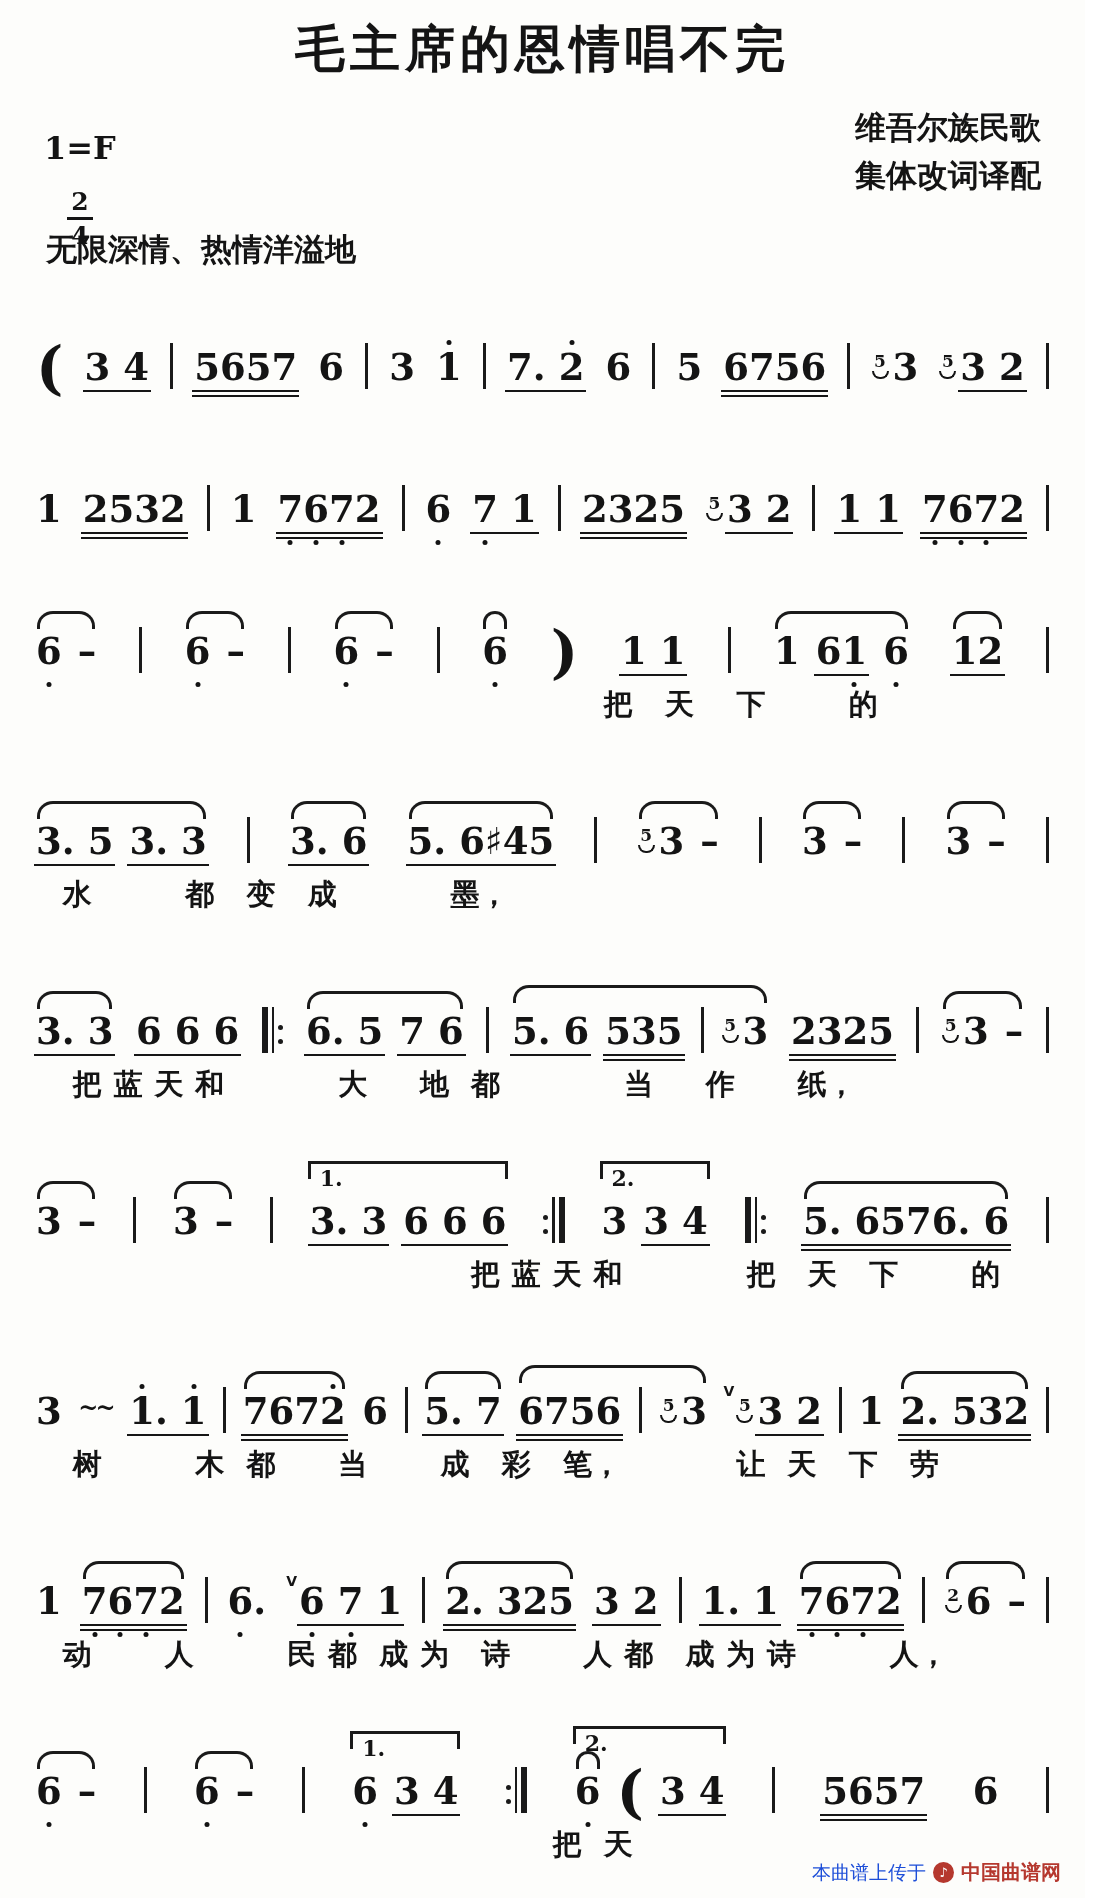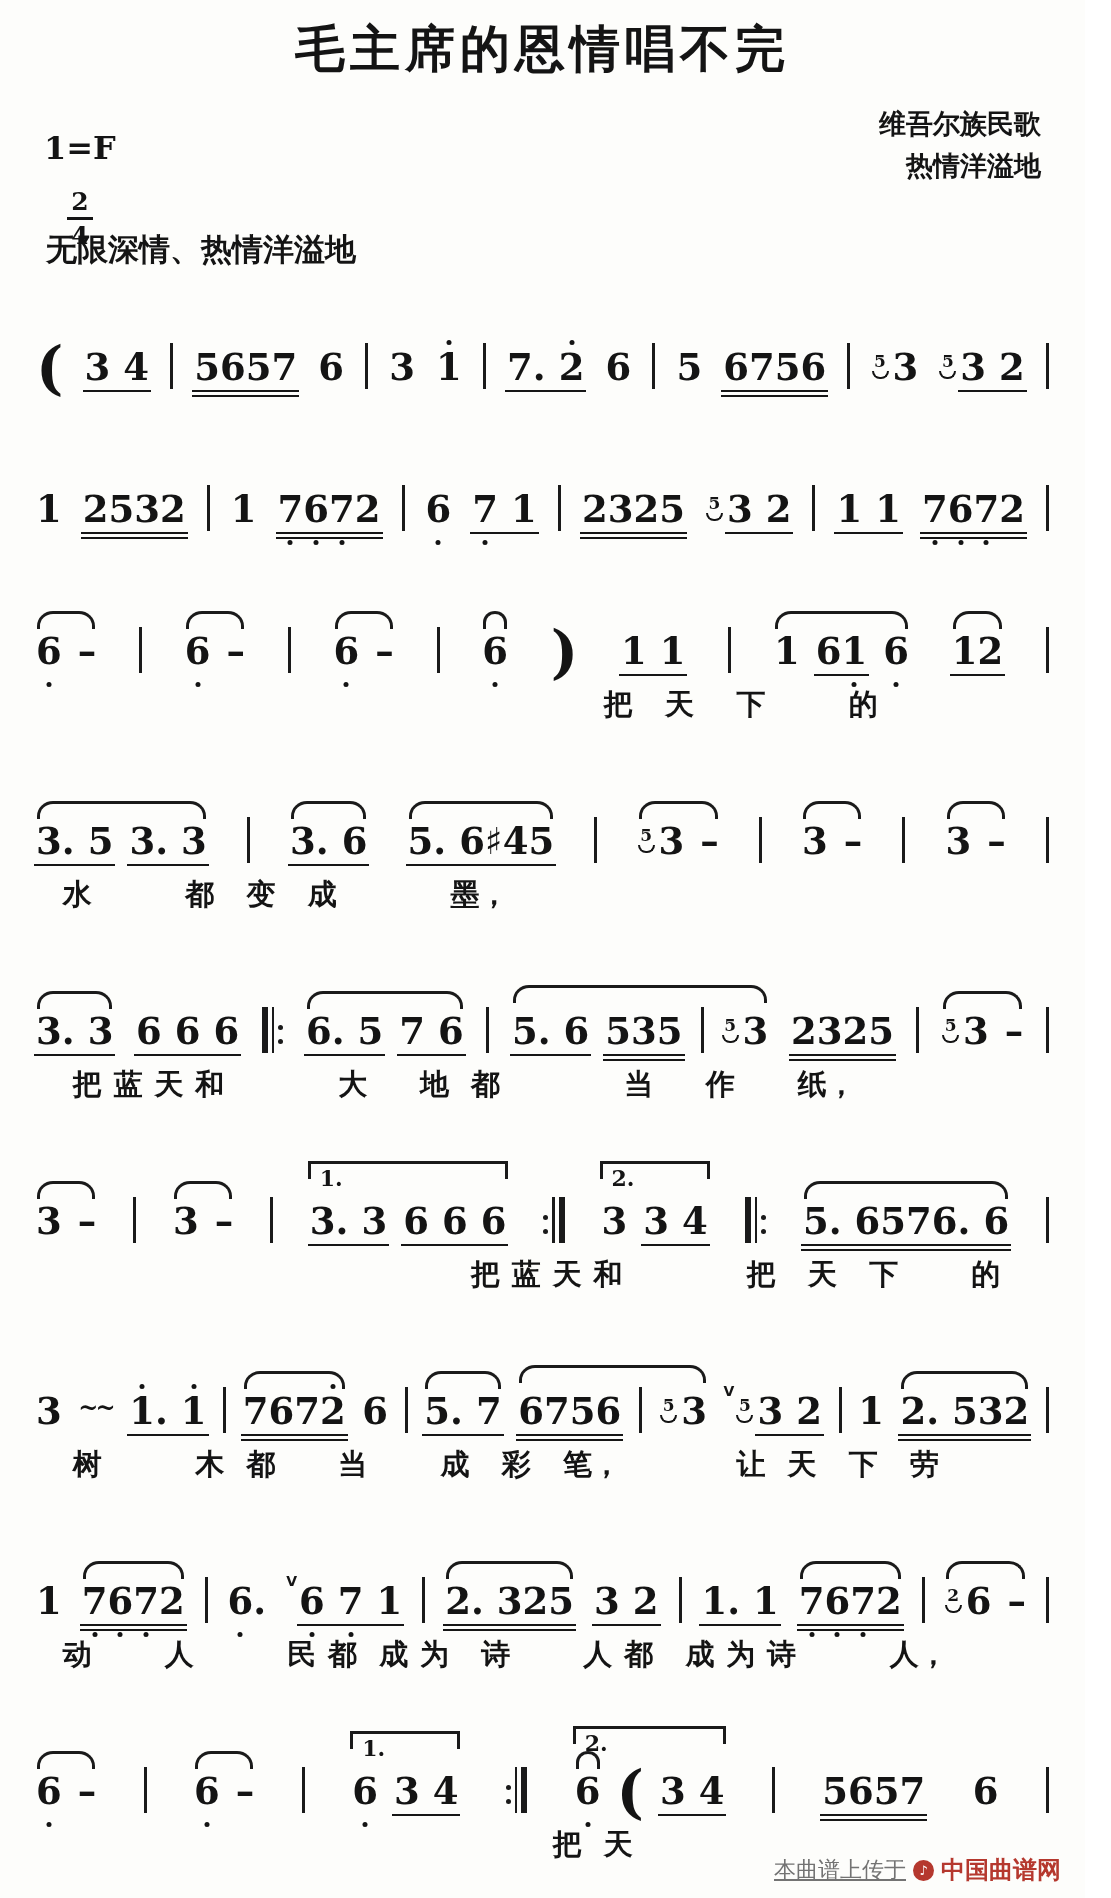--- a/index.html
+++ b/index.html
@@ -16,21 +16,21 @@
     margin:0;padding-top:16px;text-align:center;
     font-size:50px;font-weight:bold;letter-spacing:5px;
     font-family:"DejaVu Sans","Liberation Sans",sans-serif;
   }
   .meta-row{position:relative;height:108px;margin:20px 44px 0 44px;}
   .key-sig{position:absolute;left:0;top:26px;display:flex;align-items:center;gap:22px;
     font-size:32px;font-weight:bold;flex-direction:column;}
   .frac{display:inline-flex;flex-direction:column;align-items:center;font-size:25px;line-height:1;font-weight:bold;}
   .frac .num{border-bottom:3px solid #141414;padding:0 4px 3px 4px;}
   .frac .den{padding-top:3px;}
-  .credits{position:absolute;right:0;top:0;text-align:right;font-size:27px;font-weight:bold;line-height:1.55;
+  .credits{position:absolute;right:0;top:0;text-align:right;font-size:31px;font-weight:bold;line-height:1.55;
     font-family:"DejaVu Sans","Liberation Sans",sans-serif;}
   .tempo{margin:18px 0 0 46px;font-size:31px;font-weight:bold;
     font-family:"DejaVu Sans","Liberation Sans",sans-serif;}
 
   
   .score{margin:6px 32px 0 32px;}
   .system{position:relative;margin-top:46px;}
   .system:first-child{margin-top:30px;}
   .notes{display:flex;align-items:flex-end;justify-content:space-between;min-height:96px;padding:0 4px;}
   .lyrics{position:relative;height:46px;margin-top:2px;
@@ -71,43 +71,43 @@
   .grace{display:inline-flex;flex-direction:column;align-items:center;margin-right:4px;
     transform:translateY(-18px);font-size:17px;font-weight:bold;line-height:1;}
   .grace i{display:block;width:13px;height:6px;border:2px solid #141414;border-top:none;
     border-radius:0 0 12px 12px;margin-top:1px;}
   .breath{font-size:14px;font-weight:bold;align-self:flex-start;transform:translateY(-10px);
     margin-right:2px;font-family:"DejaVu Sans","Liberation Sans",sans-serif;}
 
   
   .footer{position:absolute;right:24px;bottom:12px;display:flex;align-items:center;gap:7px;
     font-family:"DejaVu Sans","Liberation Sans",sans-serif;}
-  .fprefix{font-size:22px;color:#737373;text-decoration:underline;}
+  .fprefix{font-size:19px;color:#1d4ed8;}
   .logo{width:21px;height:21px;border-radius:50%;background:#b5382e;color:#fff;
     display:flex;align-items:center;justify-content:center;font-size:13px;}
-  .site{font-size:24px;font-weight:bold;color:#b5382e;}
+  .site{font-size:20px;font-weight:bold;color:#b5382e;}
 </style>
 </head>
 <body>
 
 <div class="page">
 
   <h1 class="title">毛主席的恩情唱不完</h1>
 
   <div class="meta-row">
     <div class="key-sig">
       <span>1=F</span>
       <span class="frac">
         <span class="num">2</span>
         <span class="den">4</span>
       </span>
     </div>
     <div class="credits">
       <div>维吾尔族民歌</div>
-      <div>热情洋溢地</div>
+      <div>集体改词译配</div>
     </div>
   </div>
 
   <div class="tempo">无限深情、热情洋溢地</div>
 
   <div class="score" id="score">
       <div class="system">
         <div class="notes">
           <span class="paren">(</span>
           <span class="tok">

